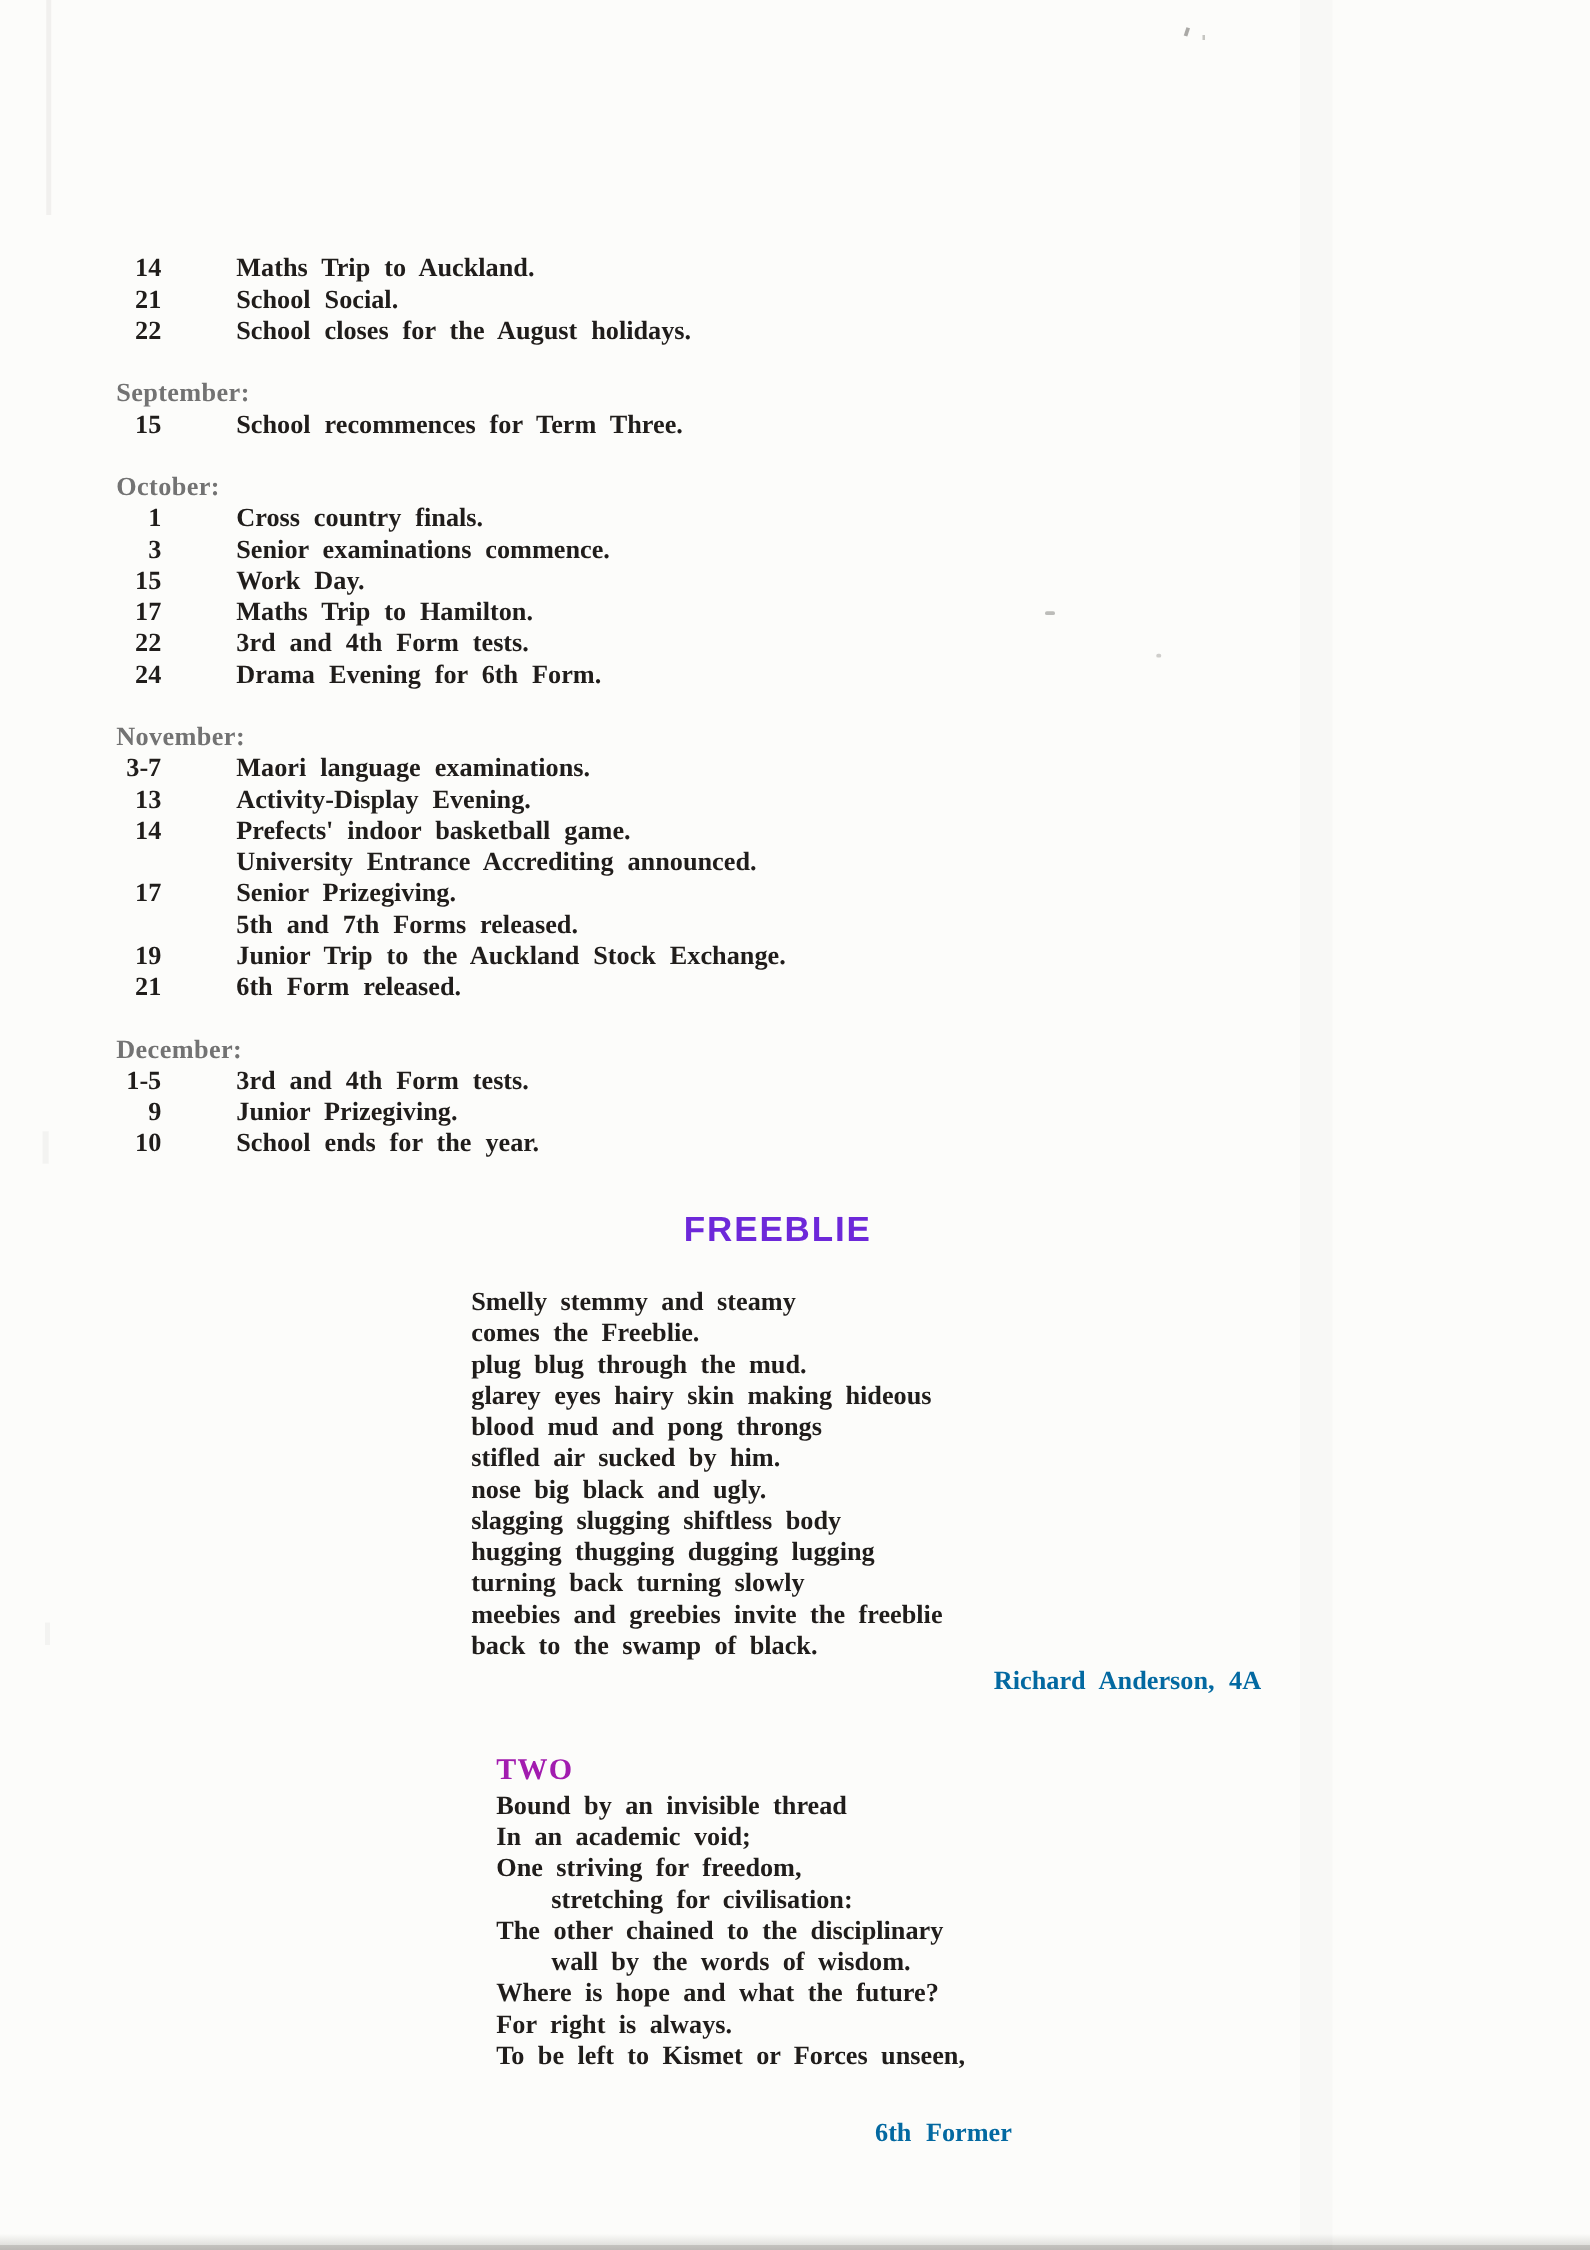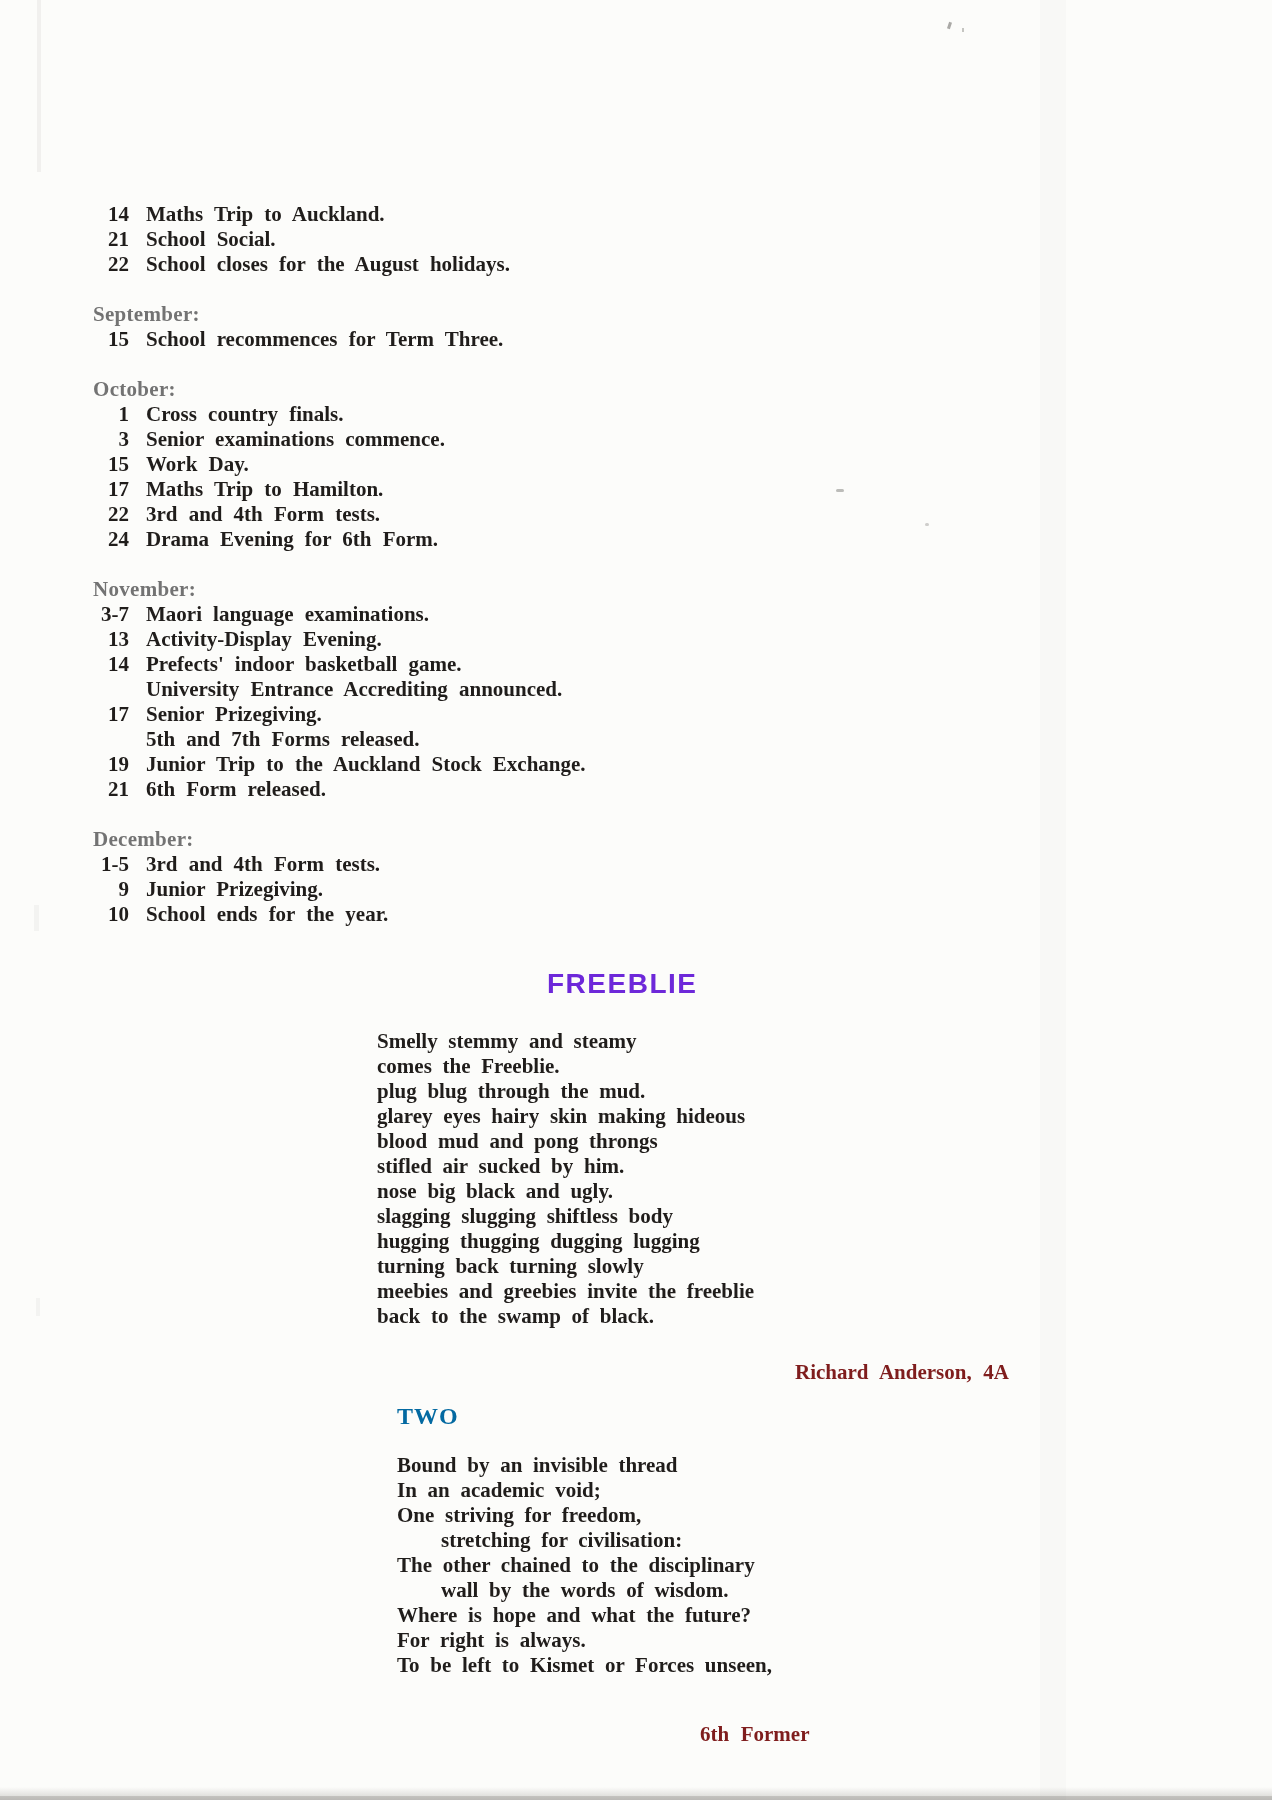--- a/index.html
+++ b/index.html
@@ -23,21 +23,21 @@
     width: 720px;
     font-size: 21px;
   }
   .cal-header {
     margin-top: 25px;
     line-height: 25px;
     font-weight: 700;
     color: #737373;
     letter-spacing: 0.3px;
   }
-  .cal-row { display: flex; line-height: 25px; }
+  .cal-row { display: flex; line-height: 25px; gap: 43px; }
   .cal-day { flex: none; width: 36px; text-align: right; }
   .cal-text { margin-left: 17px; word-spacing: 0.28em; }
 
   
   .poem-title-freeblie {
     position: absolute;
     left: 547px;
     top: 968px;
     font-family: "Liberation Sans", sans-serif;
     font-weight: 700;
@@ -49,35 +49,34 @@
     position: absolute;
     left: 377px;
     top: 1029px;
     font-size: 21px;
   }
   .poem-two-block { position: absolute; left: 397px; top: 1404px; }
   .poem-title-two {
     font-size: 24px;
     font-weight: 700;
     letter-spacing: 1px;
-    color: #0369a1;
+    color: #a21caf;
     line-height: 24px;
-    margin-bottom: 25px;
+    margin-bottom: 4px;
   }
   .poem-two { font-size: 21px; }
   .poem-line { line-height: 25px; word-spacing: 0.26em; white-space: nowrap; }
   .poem-line.indent { margin-left: 44px; }
 
   .attribution {
     position: absolute;
     font-size: 21px;
     word-spacing: 0.3em;
     white-space: nowrap;
-    color: #7f1d1d;
-    margin-top: 28px;
+    color: #0369a1;
   }
   .attr-freeblie { left: 795px; top: 1332px; }
   .attr-two { left: 700px; top: 1694px; }
 
   
   .artifact { position: absolute; pointer-events: none; }
   .streak-topleft {
     left: 37px; top: 0; width: 4px; height: 172px;
     background: rgba(60,58,55,0.06);
   }

